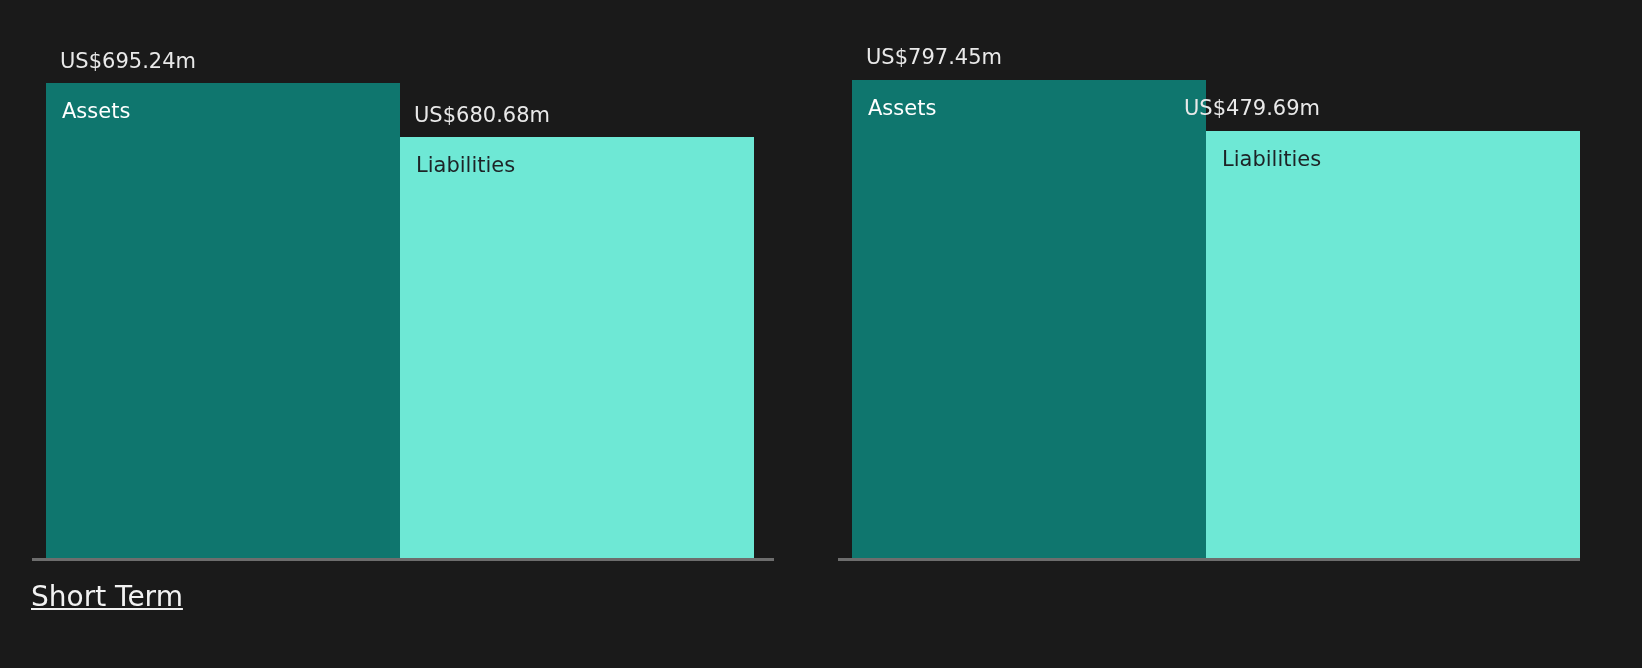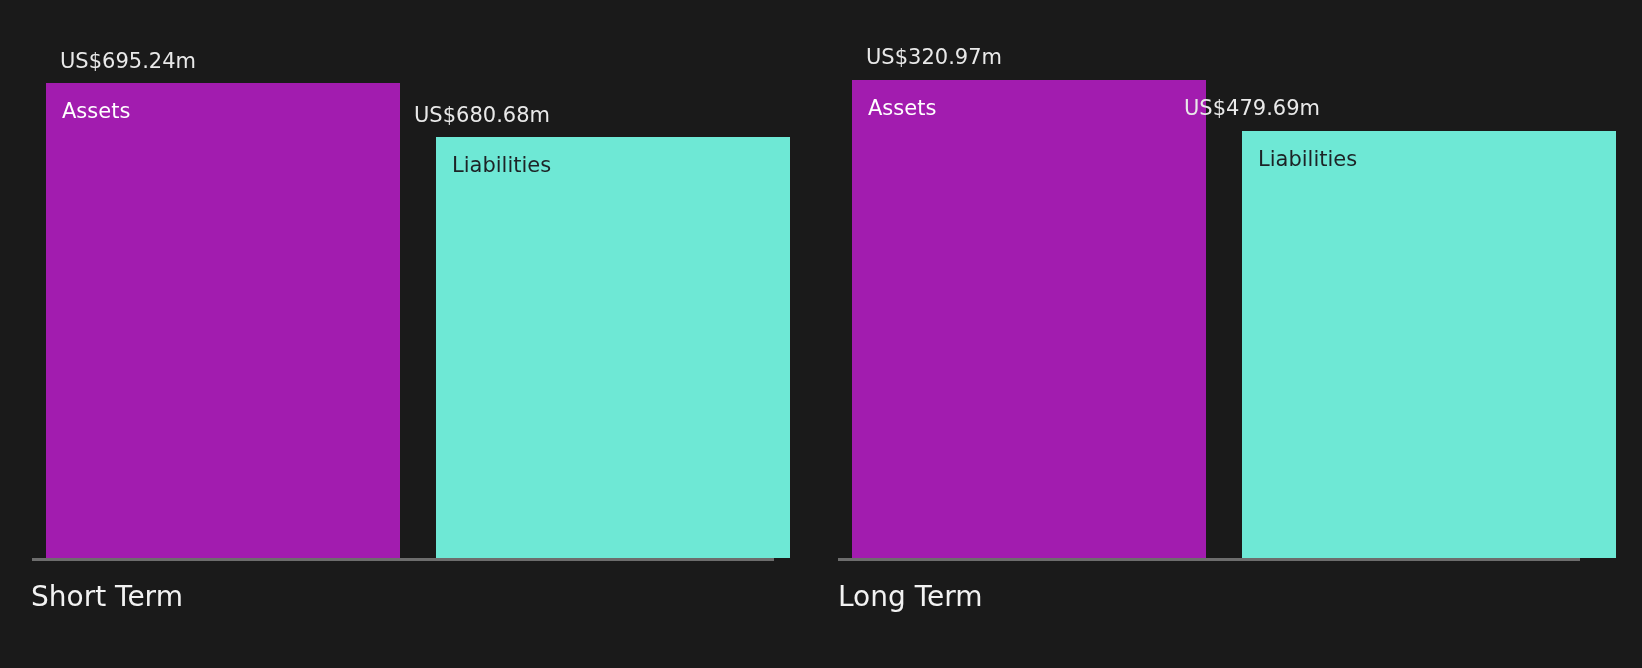--- a/index.html
+++ b/index.html
@@ -36,25 +36,24 @@
     background: #6d6d6d;
   }
   .group-short .axis-line { left: 32px; width: 742px; }
   .group-long  .axis-line { left: 0px;  width: 742px; }
 
   .bar {
     position: absolute;
     bottom: 110px; 
   }
   .bar-assets {
-    background: #a21caf;
+    background: #0f766e;
   }
   .bar-liabilities {
     background: #6ee8d5;
-    margin-left: 36px;
   }
 
   
   .group-short .bar-assets {
     left: 46px;
     width: 354px;
     height: 475px; 
   }
   .group-short .bar-liabilities {
     left: 400px;
@@ -98,21 +97,21 @@
   .group-long  .value-liabilities { left: 346px; top: 98px; }
 
   .category-label {
     position: absolute;
     top: 580px;
     font-size: 28px;
     color: #f2f2f2;
     white-space: nowrap;
     line-height: 1.2;
   }
-  .group-short .category-label { left: 31px; }
+  .group-short .category-label { left: 31px; text-decoration: underline; }
   .group-long  .category-label { left: 0px; }
 </style>
 </head>
 <body>
 
 <div class="chart">
 
   <div class="group group-short">
     <div class="axis-line"></div>
 
@@ -127,28 +126,27 @@
     <div class="bar bar-liabilities">
       <span class="series-name">Liabilities</span>
     </div>
 
     <div class="category-label">Short Term</div>
   </div>
 
   <div class="group group-long">
     <div class="axis-line"></div>
 
-    <div class="value-label value-assets">US$320.97m</div>
+    <div class="value-label value-assets">US$797.45m</div>
 
     <div class="bar bar-assets">
       <span class="series-name">Assets</span>
     </div>
 
     <div class="value-label value-liabilities">US$479.69m</div>
 
     <div class="bar bar-liabilities">
       <span class="series-name">Liabilities</span>
     </div>
 
-    <div class="category-label">Long Term</div>
   </div>
 
 </div>
 
 </body></html>

